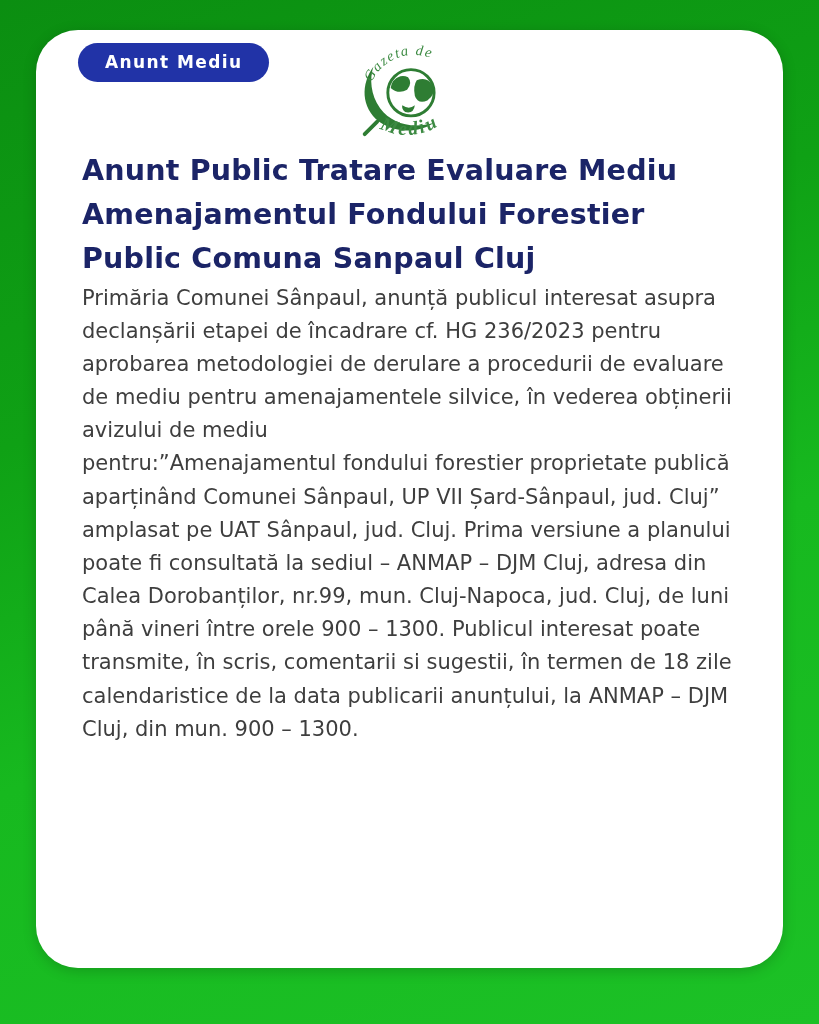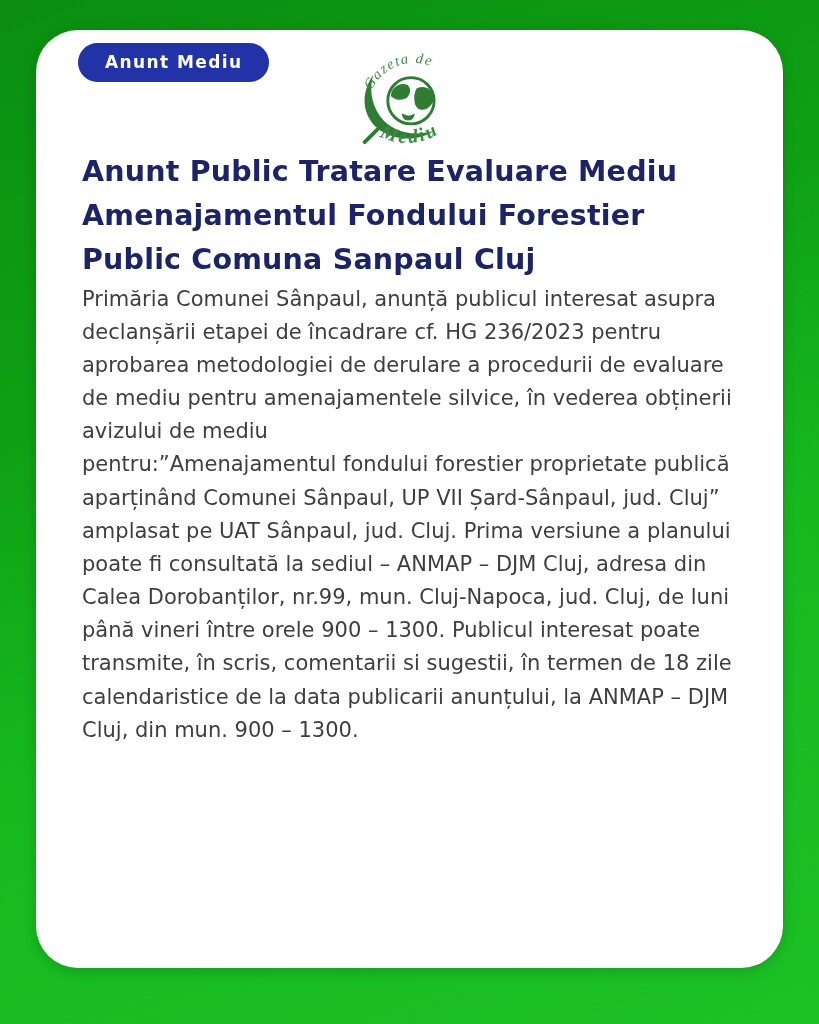--- a/index.html
+++ b/index.html
@@ -16,21 +16,21 @@
 
   .card {
     position: absolute;
     left: 36px;
     top: 30px;
     width: 747px;
     height: 938px;
     background: #ffffff;
     border-radius: 42px;
     box-shadow: 0 3px 14px rgba(0,0,0,0.18);
-    padding: 8px 46px;
+    padding: 0 46px;
   }
 
   .badge {
     position: absolute;
     left: 42px;
     top: 13px;
     display: inline-block;
     background: #2133a7;
     color: #ffffff;
     font-size: 17px;
@@ -49,21 +49,21 @@
   .logo svg { width: 100%; height: 100%; }
   .logo .arc-text {
     font-family: "Liberation Serif", serif;
     font-style: italic;
     fill: #3c8a42;
   }
   .logo .arc-text-top { font-size: 15px; letter-spacing: 1.5px; }
   .logo .arc-text-bottom { font-size: 20px; letter-spacing: 2.5px; font-weight: bold; }
 
   .title {
-    margin-top: 2px;
+    margin-top: 9px;
     max-width: 655px;
     color: #1b2467;
     font-size: 28.5px;
     font-weight: 700;
     line-height: 1.55;
     letter-spacing: 0.2px;
   }
 
   .body-text {
     max-width: 652px;

